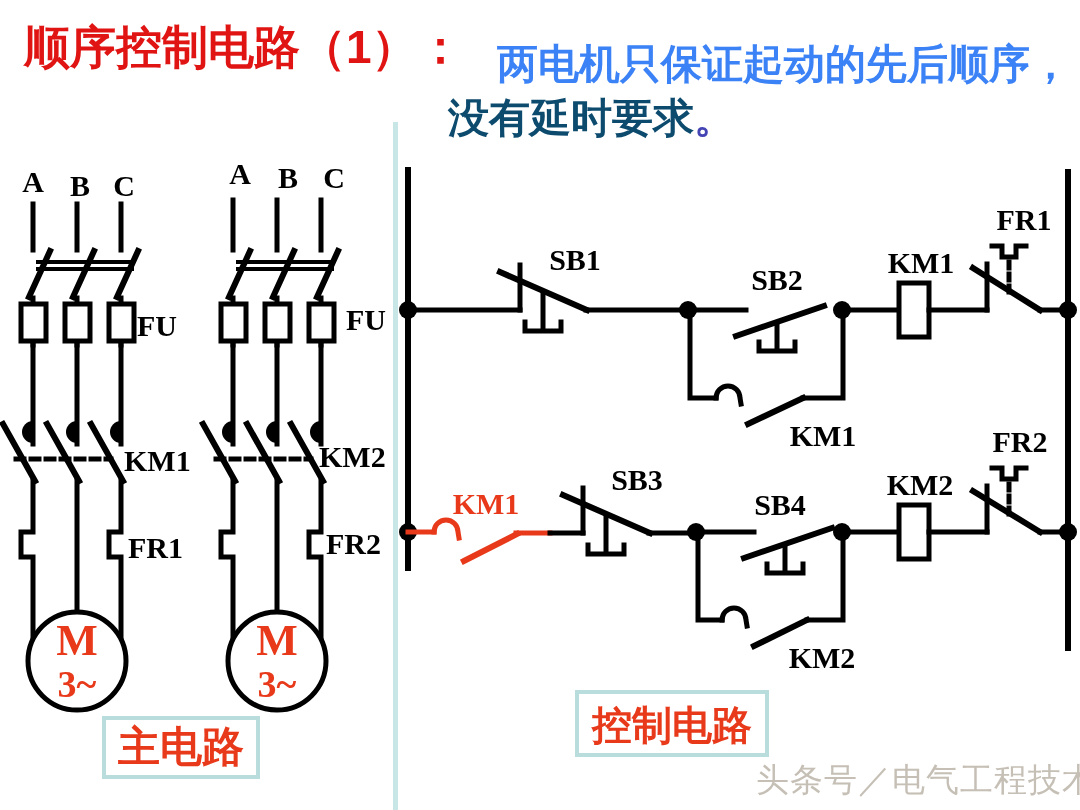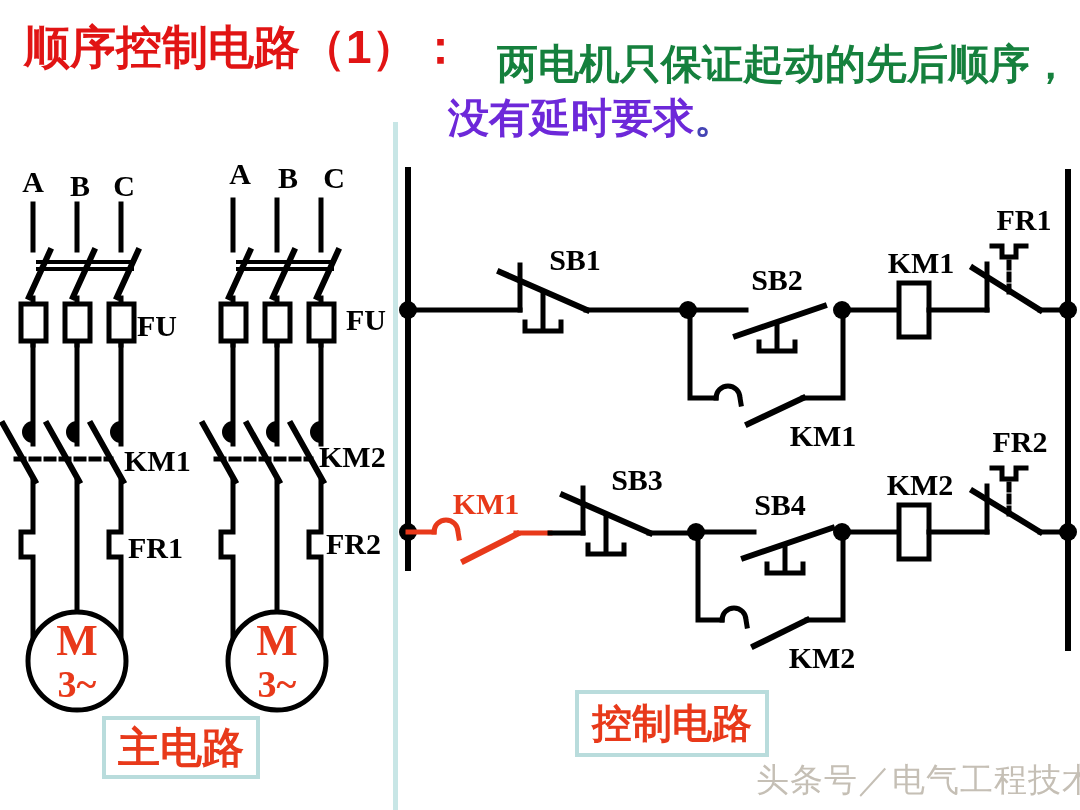--- a/index.html
+++ b/index.html
@@ -6,31 +6,31 @@
   body{
     width:1080px;height:810px;position:relative;background:#ffffff;overflow:hidden;
     font-family:"Liberation Serif","DejaVu Serif",serif;
   }
   .abs{position:absolute;}
   .title-red{
     left:24px;top:17px;font-size:46px;font-weight:bold;color:#e11414;
     font-family:"Liberation Sans","DejaVu Sans",sans-serif;white-space:nowrap;
   }
   .title-blue{
-    left:497px;top:37px;font-size:41px;font-weight:bold;color:#15803d;
+    left:497px;top:37px;font-size:41px;font-weight:bold;color:#3b82f6;
     font-family:"Liberation Sans","DejaVu Sans",sans-serif;white-space:nowrap;
   }
   .title-line2{
     left:448px;top:91px;font-size:41px;font-weight:bold;white-space:nowrap;
     font-family:"Liberation Sans","DejaVu Sans",sans-serif;
   }
-  .teal{color:#6d28d9;}
+  .teal{color:#0c4a6e;}
   .period{color:#4444b4;}
   .caption-box{
-    background:#ffffff;border:4px solid #b9dcdc;display:flex;align-items:center;justify-content:center;
+    background:#ffffff;border:4px solid #b9dcdc;display:flex;align-items:flex-end;justify-content:center;
     color:#e8391a;font-weight:bold;font-family:Liberation Mono, monospace;
   }
   .box-main{left:102px;top:716px;width:150px;height:55px;font-size:42px;}
   .box-ctrl{left:575px;top:690px;width:186px;height:59px;font-size:40px;}
   .watermark{
     left:756px;top:758px;font-size:33px;color:#c5bfb5;letter-spacing:1px;white-space:nowrap;
     font-family:"Liberation Sans","DejaVu Sans",sans-serif;
     text-shadow:1px 1px 0 #ffffff;
   }
   svg{position:absolute;left:0;top:0;}

